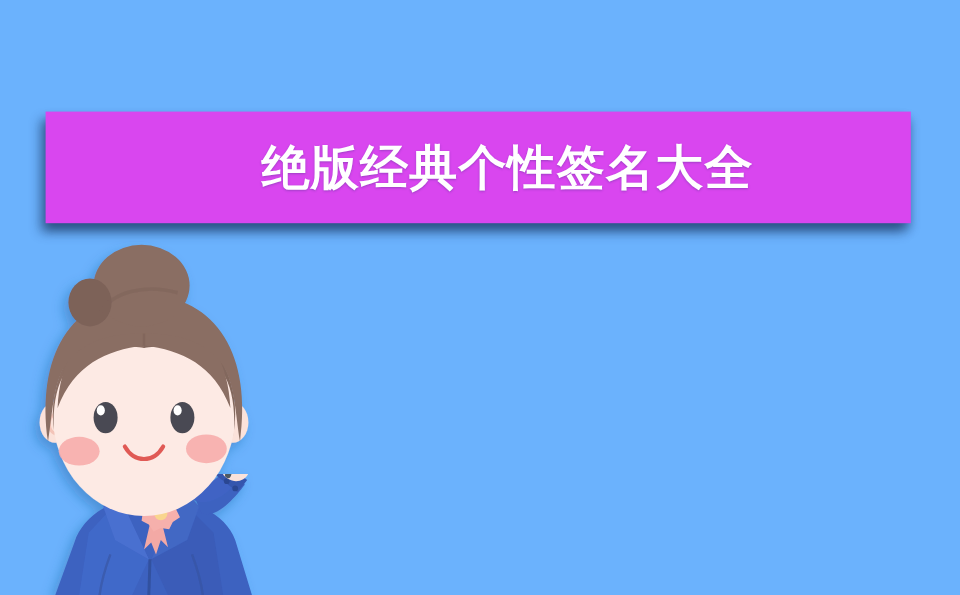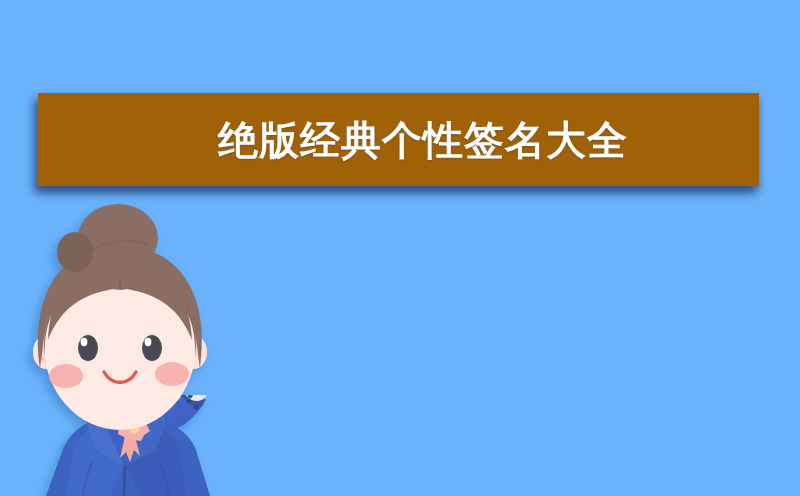--- a/index.html
+++ b/index.html
@@ -21,21 +21,21 @@
     overflow: hidden;
   }
 
   
   #title-banner {
     position: absolute;
     left: 38px;
     top: 93px;
     width: 721px;
     height: 93px;
-    background: #a16207;
+    background: #d946ef;
     box-shadow:
        -5px 7px 9px rgba(12, 34, 74, 0.45),
         0px 6px 8px rgba(12, 34, 74, 0.40);
     display: flex;
     align-items: center;
   }
   #title-text {
     margin-left: 180px;
     color: #ffffff;
     font-size: 40px;

